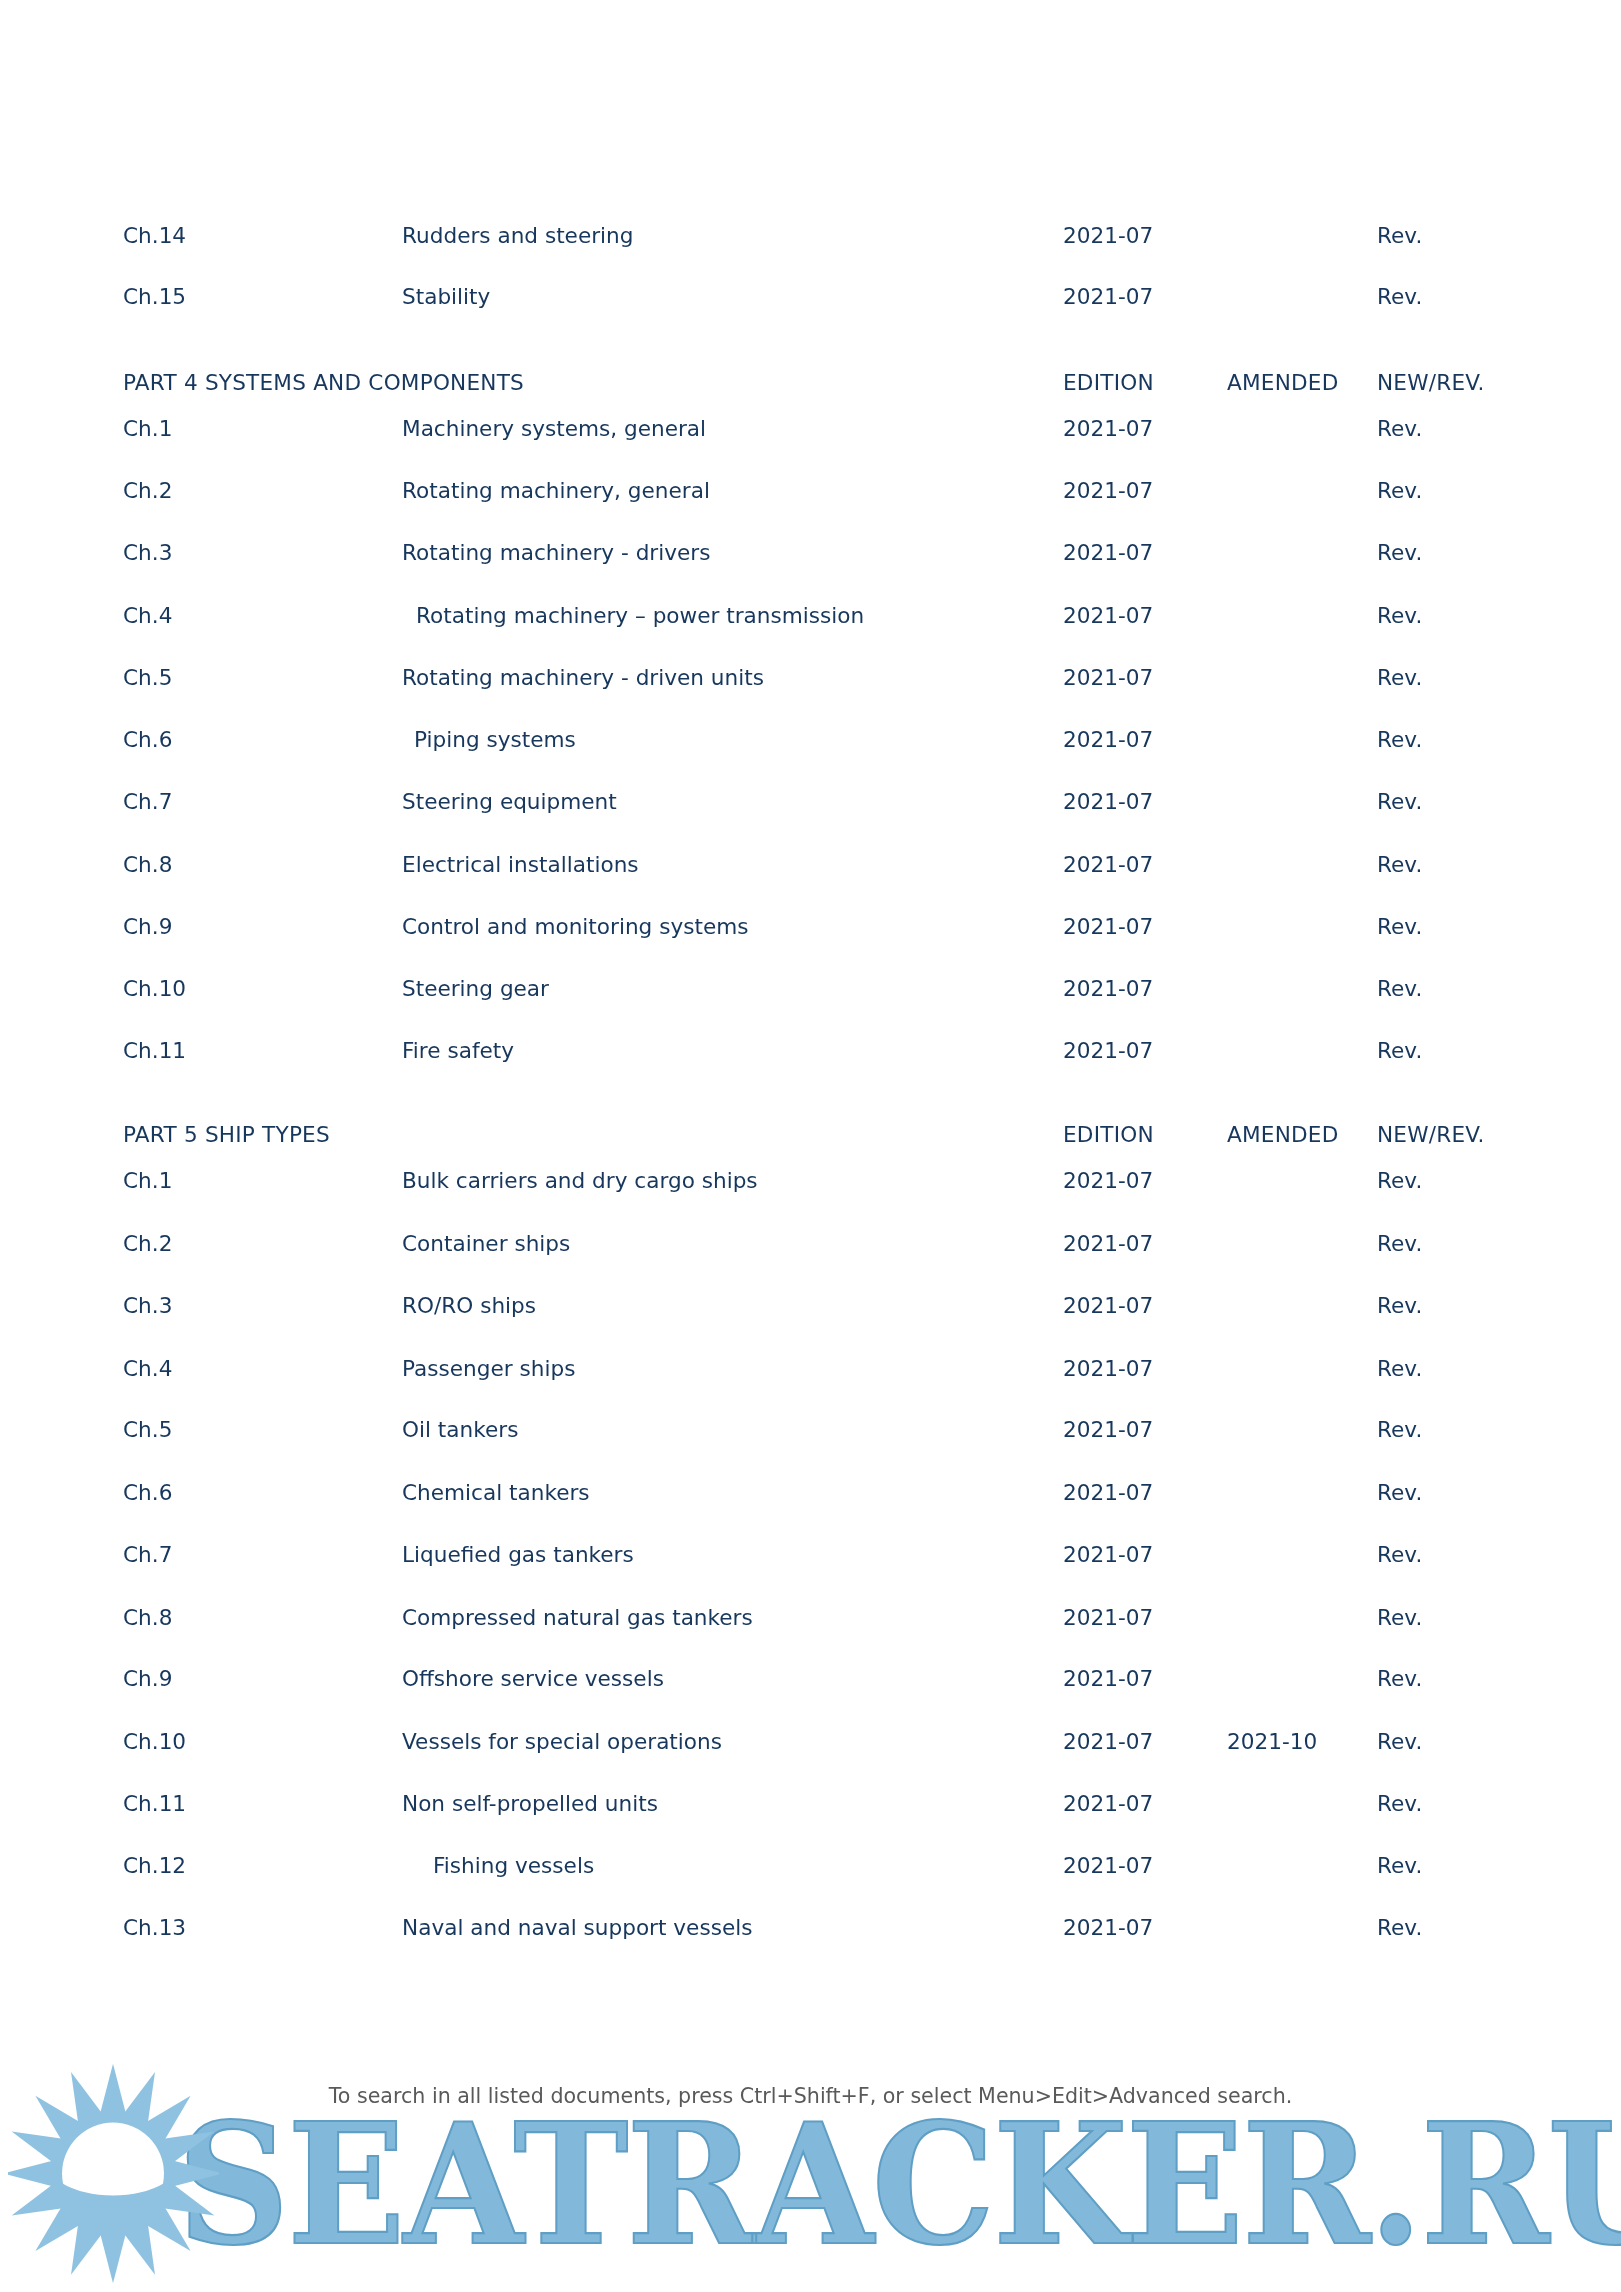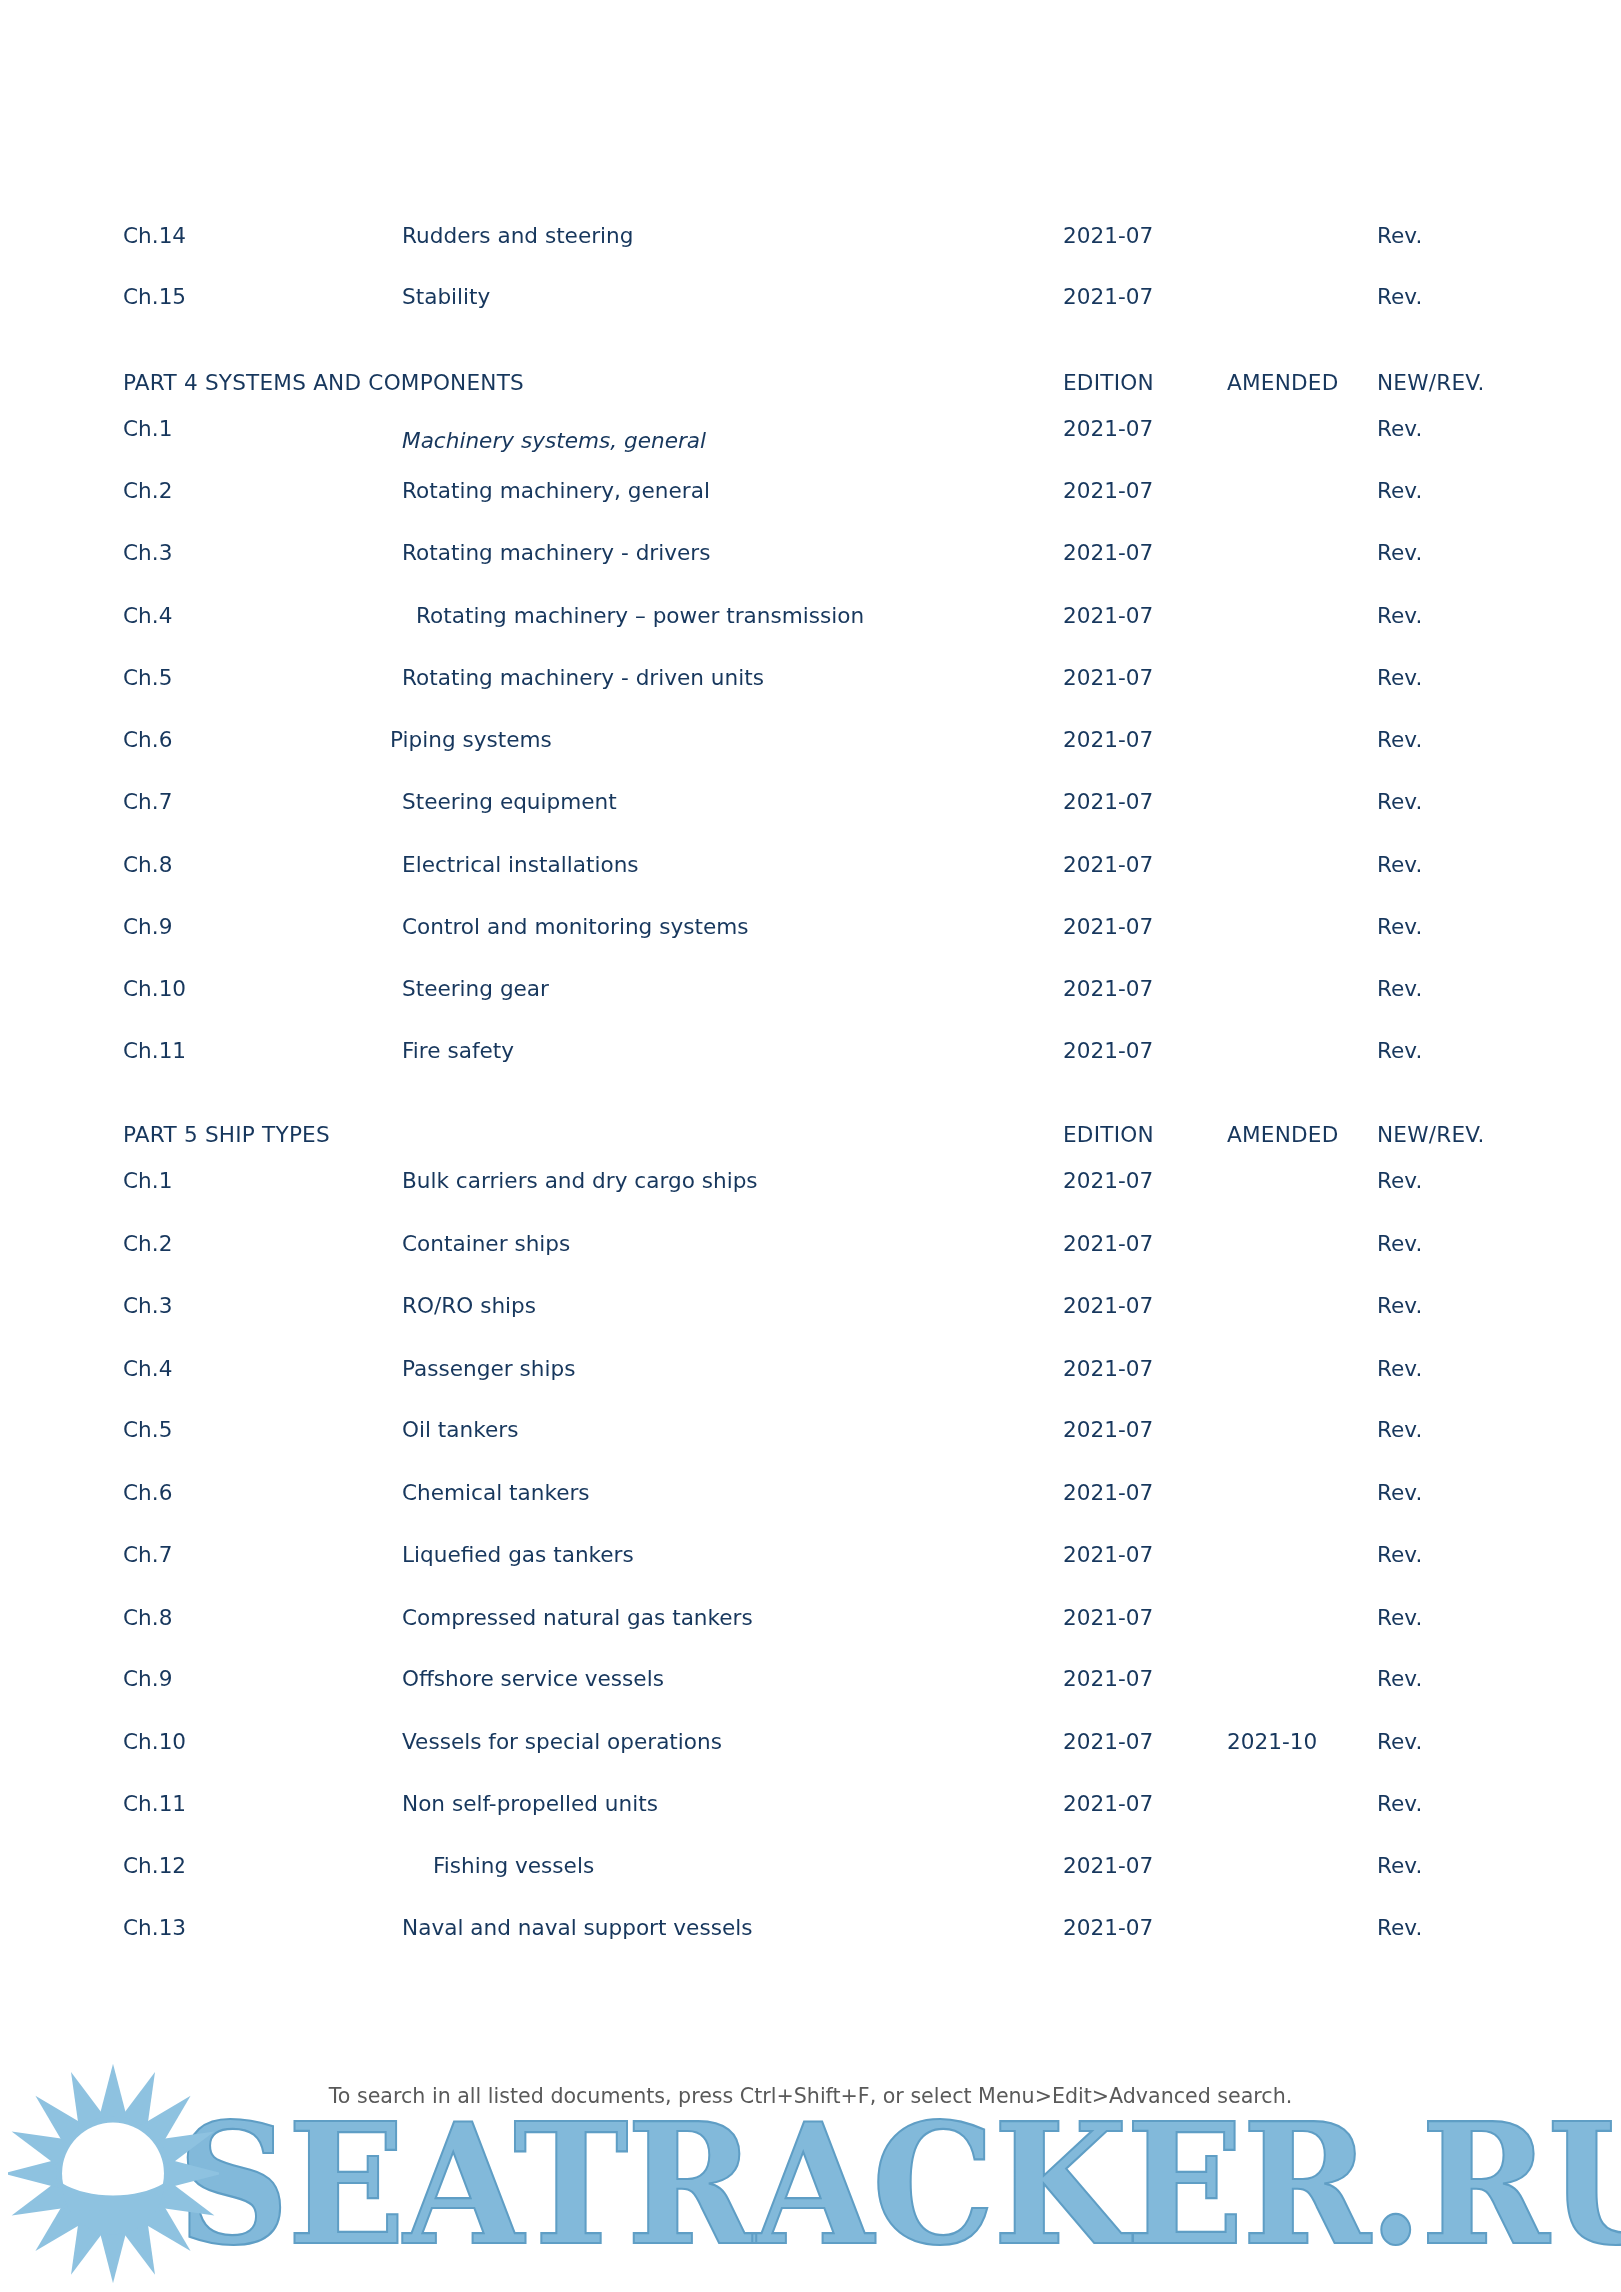--- a/index.html
+++ b/index.html
@@ -81,41 +81,41 @@
       <span class="cell" style="left: 1377px; top: 222px;">Rev.</span>
       <span class="cell" style="left: 123px; top: 283px;">Ch.15</span>
       <span class="cell" style="left: 402px; top: 283px;">Stability</span>
       <span class="cell" style="left: 1063px; top: 283px;">2021-07</span>
       <span class="cell" style="left: 1377px; top: 283px;">Rev.</span>
       <span class="cell heading" style="left: 123px; top: 369px;">PART 4 SYSTEMS AND COMPONENTS</span>
       <span class="cell colhead" style="left: 1063px; top: 369px;">EDITION</span>
       <span class="cell colhead" style="left: 1227px; top: 369px;">AMENDED</span>
       <span class="cell colhead" style="left: 1377px; top: 369px;">NEW/REV.</span>
       <span class="cell" style="left: 123px; top: 415px;">Ch.1</span>
-      <span class="cell" style="left: 402px; top: 427px; font-style: italic;">Machinery systems, general</span>
+      <span class="cell" style="left: 402px; top: 415px;">Machinery systems, general</span>
       <span class="cell" style="left: 1063px; top: 415px;">2021-07</span>
       <span class="cell" style="left: 1377px; top: 415px;">Rev.</span>
       <span class="cell" style="left: 123px; top: 477px;">Ch.2</span>
       <span class="cell" style="left: 402px; top: 477px;">Rotating machinery, general</span>
       <span class="cell" style="left: 1063px; top: 477px;">2021-07</span>
       <span class="cell" style="left: 1377px; top: 477px;">Rev.</span>
       <span class="cell" style="left: 123px; top: 539px;">Ch.3</span>
       <span class="cell" style="left: 402px; top: 539px;">Rotating machinery - drivers</span>
       <span class="cell" style="left: 1063px; top: 539px;">2021-07</span>
       <span class="cell" style="left: 1377px; top: 539px;">Rev.</span>
       <span class="cell" style="left: 123px; top: 602px;">Ch.4</span>
       <span class="cell" style="left: 402px; top: 602px; margin-left: 14px;">Rotating machinery – power transmission</span>
       <span class="cell" style="left: 1063px; top: 602px;">2021-07</span>
       <span class="cell" style="left: 1377px; top: 602px;">Rev.</span>
       <span class="cell" style="left: 123px; top: 664px;">Ch.5</span>
       <span class="cell" style="left: 402px; top: 664px;">Rotating machinery - driven units</span>
       <span class="cell" style="left: 1063px; top: 664px;">2021-07</span>
       <span class="cell" style="left: 1377px; top: 664px;">Rev.</span>
       <span class="cell" style="left: 123px; top: 726px;">Ch.6</span>
-      <span class="cell" style="left: 390px; top: 726px; text-align: right;">Piping systems</span>
+      <span class="cell" style="left: 414px; top: 726px; text-align: right;">Piping systems</span>
       <span class="cell" style="left: 1063px; top: 726px;">2021-07</span>
       <span class="cell" style="left: 1377px; top: 726px;">Rev.</span>
       <span class="cell" style="left: 123px; top: 788px;">Ch.7</span>
       <span class="cell" style="left: 402px; top: 788px;">Steering equipment</span>
       <span class="cell" style="left: 1063px; top: 788px;">2021-07</span>
       <span class="cell" style="left: 1377px; top: 788px;">Rev.</span>
       <span class="cell" style="left: 123px; top: 851px;">Ch.8</span>
       <span class="cell" style="left: 402px; top: 851px;">Electrical installations</span>
       <span class="cell" style="left: 1063px; top: 851px;">2021-07</span>
       <span class="cell" style="left: 1377px; top: 851px;">Rev.</span>

